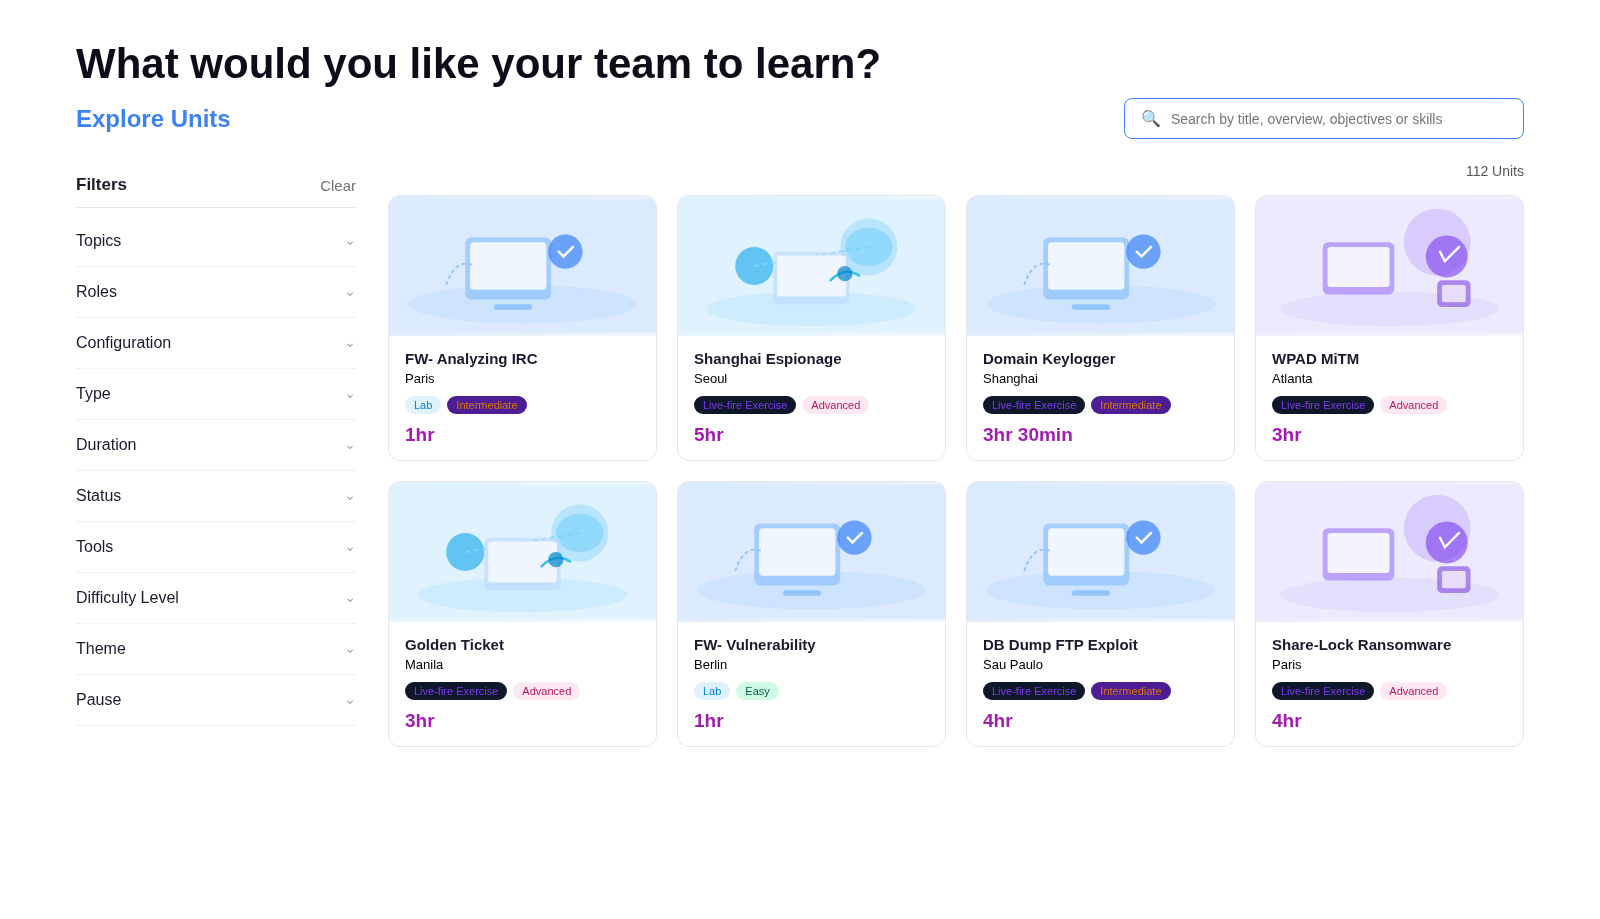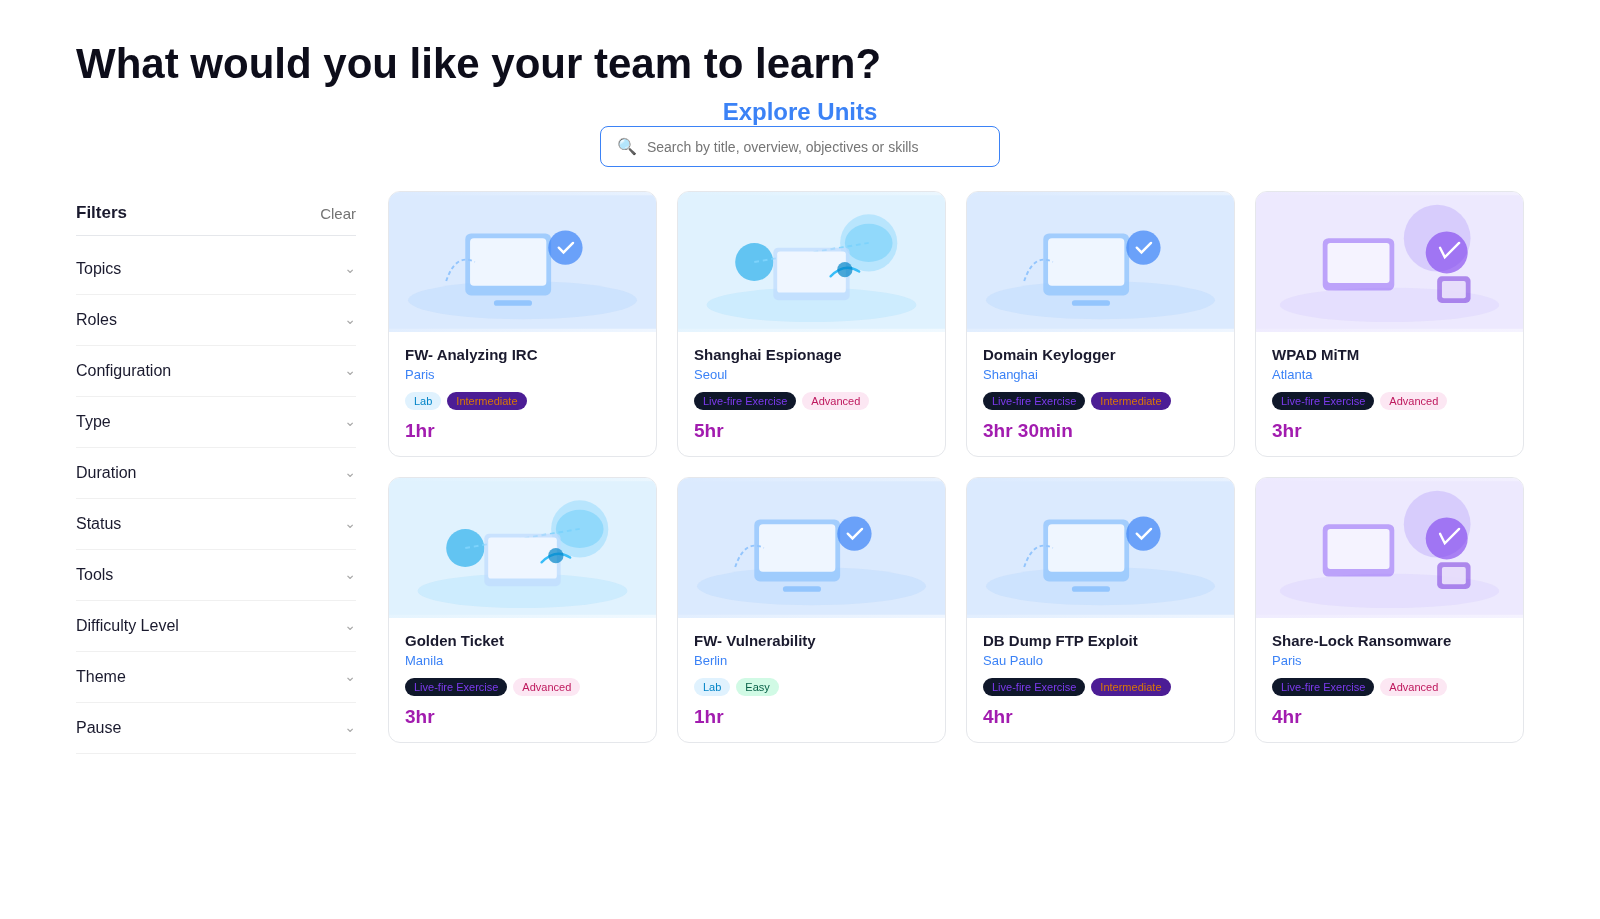--- a/index.html
+++ b/index.html
@@ -1,41 +1,41 @@
 <!DOCTYPE html>
 <html><head>
   <meta charset="utf-8">
   <style>
     * { box-sizing: border-box; margin: 0; padding: 0; }
     body { font-family: -apple-system, BlinkMacSystemFont, 'Segoe UI', sans-serif; background: #fff; color: #1a1a2e; }
     .page-wrapper { padding: 40px 76px; max-width: 1600px; }
     .page-title { font-size: 42px; font-weight: 800; color: #0d0d1a; margin-bottom: 10px; }
     .page-subtitle { font-size: 18px; color: #555; margin-bottom: 36px; }
-    .explore-header { display: flex; align-items: center; justify-content: space-between; margin-bottom: 24px; flex-direction: column; }
+    .explore-header { display: flex; align-items: center; justify-content: space-between; margin-bottom: 24px; }
     .explore-title { font-size: 24px; font-weight: 700; color: #3b82f6; }
     .search-box { display: flex; align-items: center; border: 1.5px solid #3b82f6; border-radius: 8px; padding: 10px 16px; width: 400px; background: #fff; }
     .search-box input { border: none; outline: none; font-size: 14px; color: #888; width: 100%; background: transparent; }
     .search-icon { color: #888; margin-right: 10px; font-size: 16px; }
     .main-content { display: flex; gap: 32px; }
     .sidebar { width: 280px; flex-shrink: 0; }
     .filter-header { display: flex; justify-content: space-between; align-items: center; padding: 12px 0; border-bottom: 1px solid #e5e7eb; margin-bottom: 8px; }
     .filter-label { font-size: 17px; font-weight: 600; color: #1a1a2e; }
     .filter-clear { font-size: 15px; color: #737373; cursor: pointer; }
     .filter-item { display: flex; justify-content: space-between; align-items: flex-start; padding: 16px 0; border-bottom: 1px solid #f0f0f0; cursor: pointer; }
     .filter-item-label { font-size: 16px; color: #1a1a2e; }
     .chevron { color: #aaa; font-size: 14px; }
     .cards-area { flex: 1; }
     .units-count { text-align: right; font-size: 14px; color: #555; margin-bottom: 16px; }
     .cards-grid { display: grid; grid-template-columns: repeat(4, 1fr); gap: 20px; }
     .card { border-radius: 12px; border: 1px solid #e5e7eb; overflow: hidden; background: #fff; cursor: pointer; transition: box-shadow 0.2s; }
     .card-image { height: 140px; background: #dbeafe; display: flex; align-items: center; justify-content: center; overflow: hidden; }
     .card-image svg { width: 100%; height: 100%; }
     .card-body { padding: 14px 16px; }
     .card-title { font-size: 15px; font-weight: 700; color: #1a1a2e; margin-bottom: 4px; }
-    .card-location { font-size: 13px; color: #3b82f6; margin-bottom: 10px; }
+    .card-location { font-size: 13px; color: #000000; margin-bottom: 10px; }
     .card-tags { display: flex; gap: 6px; flex-wrap: wrap; margin-bottom: 10px; }
     .tag { font-size: 11px; padding: 3px 9px; border-radius: 12px; font-weight: 500; }
     .tag-lab { background: #e0f2fe; color: #0284c7; }
     .tag-live { background: #0f172a; color: #7c3aed; }
     .tag-intermediate { background: #4c1d95; color: #d97706; }
     .tag-advanced { background: #fce7f3; color: #be185d; }
     .tag-easy { background: #d1fae5; color: #065f46; }
     .card-duration { font-size: 19px; color: #a21caf; font-weight: 700; }
 
     
@@ -102,20 +102,21 @@
     <span class="chevron">⌄</span>
   </div>
           <div class="filter-item">
     <span class="filter-item-label">Pause</span>
     <span class="chevron">⌄</span>
   </div>
         </div>
     </div>
 
     <div class="cards-area">
+      <div class="units-count">112 Units</div>
       <div class="cards-grid" id="cards-grid">
           <div class="card">
     <div class="card-image img-blue-light">
       <svg viewBox="0 0 280 140" xmlns="http://www.w3.org/2000/svg">
       <rect width="280" height="140" fill="#dbeafe"></rect>
       <ellipse cx="140" cy="110" rx="120" ry="20" fill="#bfdbfe" opacity="0.5"></ellipse>
       <rect x="80" y="40" width="90" height="65" rx="6" fill="#93c5fd" opacity="0.8"></rect>
       <rect x="85" y="45" width="80" height="50" rx="4" fill="#eff6ff"></rect>
       <rect x="110" y="110" width="40" height="6" rx="3" fill="#93c5fd"></rect>
       <circle cx="185" cy="55" r="18" fill="#3b82f6" opacity="0.7"></circle>

